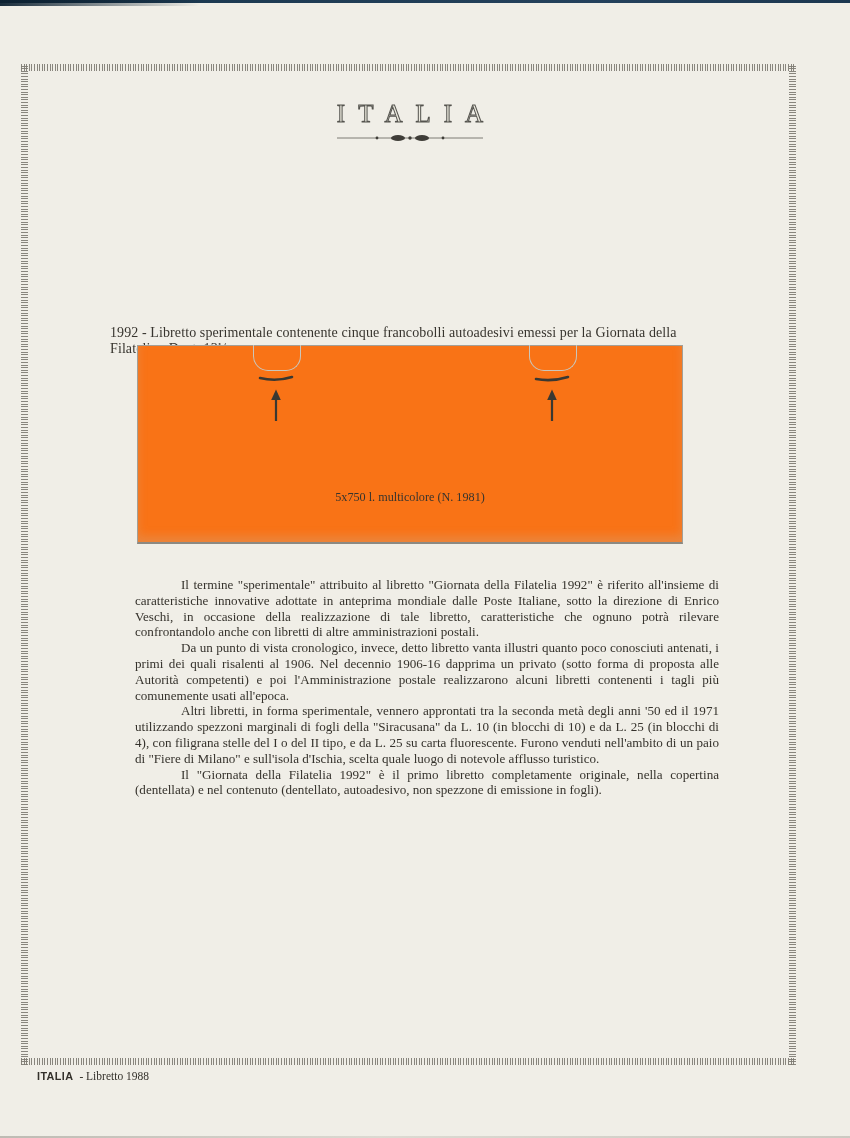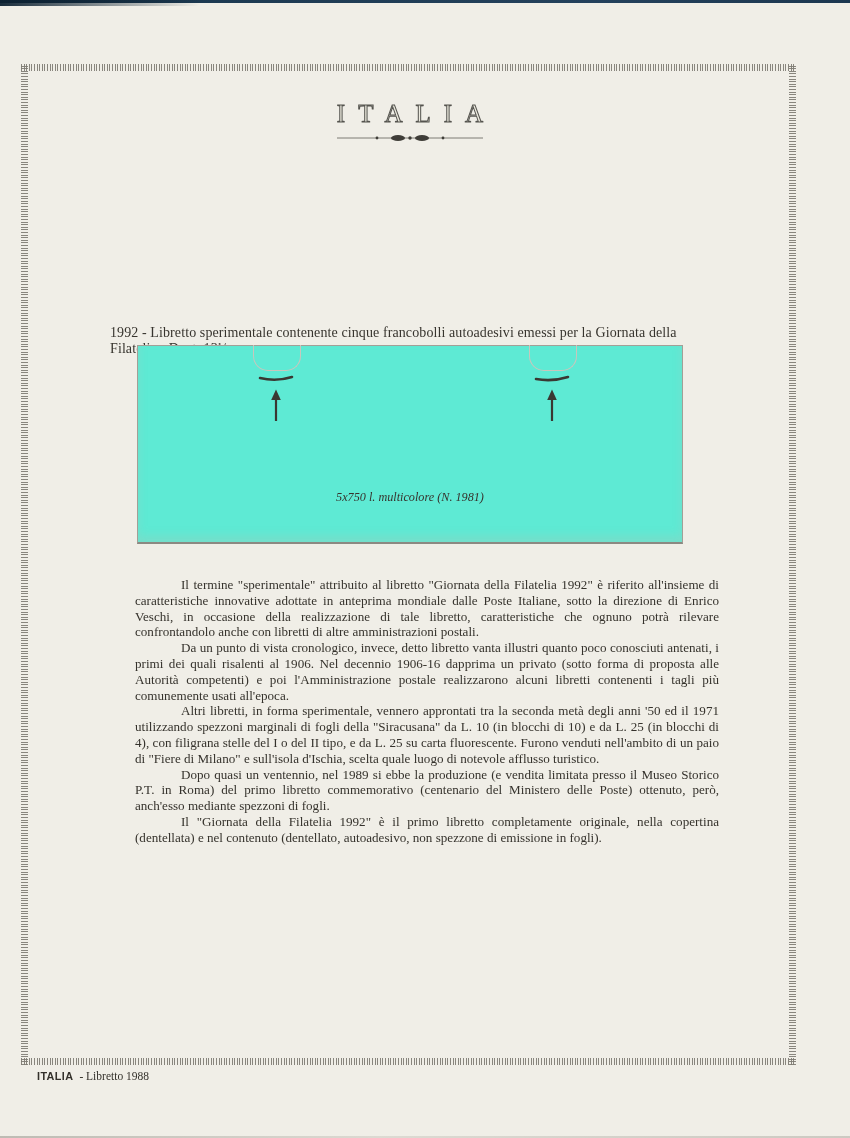--- a/index.html
+++ b/index.html
@@ -33,22 +33,22 @@
     font-size:25px;letter-spacing:13px;text-indent:13px;
     color:#ecead f;color:#eceadf;
     -webkit-text-stroke:1px #55544f;
   }
   .ornament{display:block;margin:4px auto 0 auto;}
   
   .caption{position:absolute;left:110px;top:325px;width:600px;text-align:left;
     font-size:14px;color:#37342e;letter-spacing:.1px;}
   
   .plate-box{position:absolute;left:137px;top:345px;width:544px;height:196px;
-    background:#5eead4;border:1px solid #a39f97;
-    border-bottom:2px solid #8c8982;box-shadow:inset 0 -6px 10px rgba(190,186,176,.25);font-style:italic;}
+    background:#f97316;border:1px solid #a39f97;
+    border-bottom:2px solid #8c8982;box-shadow:inset 0 -6px 10px rgba(190,186,176,.25);}
   .mount{position:absolute;top:0;height:100%;width:0;}
   .mount-1{left:138px;}
   .mount-2{left:414px;}
   .notch{position:absolute;left:-23px;top:-1px;width:46px;height:25px;
     border:1px solid #c9c6bc;border-top:none;border-radius:0 0 15px 15px;}
   .curve{position:absolute;left:-18px;top:29px;}
   .arrow{position:absolute;left:-8px;top:43px;}
   .plate-label{position:absolute;left:0;right:0;top:144px;text-align:center;
     font-size:12.2px;color:#37342e;}
   
@@ -108,19 +108,18 @@
       <path d="M8,0.5 L3.2,11 L12.8,11 Z" fill="#3a3832"></path>
     </svg>
   </div>
   <div class="plate-label">5x750 l. multicolore (N. 1981)</div>
 </div>
 
 <main class="bodytext">
   <p>Il termine "sperimentale" attribuito al libretto "Giornata della Filatelia 1992" è riferito all'insieme di caratteristiche innovative adottate in anteprima mondiale dalle Poste Italiane, sotto la direzione di Enrico Veschi, in occasione della realizzazione di tale libretto, caratteristiche che ognuno potrà rilevare confrontandolo anche con libretti di altre amministrazioni postali.</p>
   <p>Da un punto di vista cronologico, invece, detto libretto vanta illustri quanto poco conosciuti antenati, i primi dei quali risalenti al 1906. Nel decennio 1906-16 dapprima un privato (sotto forma di proposta alle Autorità competenti) e poi l'Amministrazione postale realizzarono alcuni libretti contenenti i tagli più comunemente usati all'epoca.</p>
   <p>Altri libretti, in forma sperimentale, vennero approntati tra la seconda metà degli anni '50 ed il 1971 utilizzando spezzoni marginali di fogli della "Siracusana" da L. 10 (in blocchi di 10) e da L. 25  (in blocchi di 4), con filigrana stelle del I o del II tipo, e da L. 25 su carta fluorescente. Furono venduti nell'ambito di un paio di "Fiere di Milano" e sull'isola d'Ischia, scelta quale luogo di notevole afflusso turistico.</p>
-  <p>Dopo quasi un ventennio, nel 1989 si ebbe la produzione (e vendita limitata presso il Museo Storico P.T. in Roma) del primo libretto commemorativo (centenario del Ministero delle Poste) ottenuto, però, anch'esso mediante  spezzoni di fogli.</p>
   <p>Il "Giornata della Filatelia 1992" è il primo libretto completamente originale, nella copertina (dentellata) e nel contenuto (dentellato, autoadesivo, non spezzone di emissione in fogli).</p>
 </main>
 
 <footer class="pagefooter">
   <span class="brand">ITALIA</span><span class="sep"></span><span>-  Libretto 1988</span>
 </footer>
 
 </body></html>

